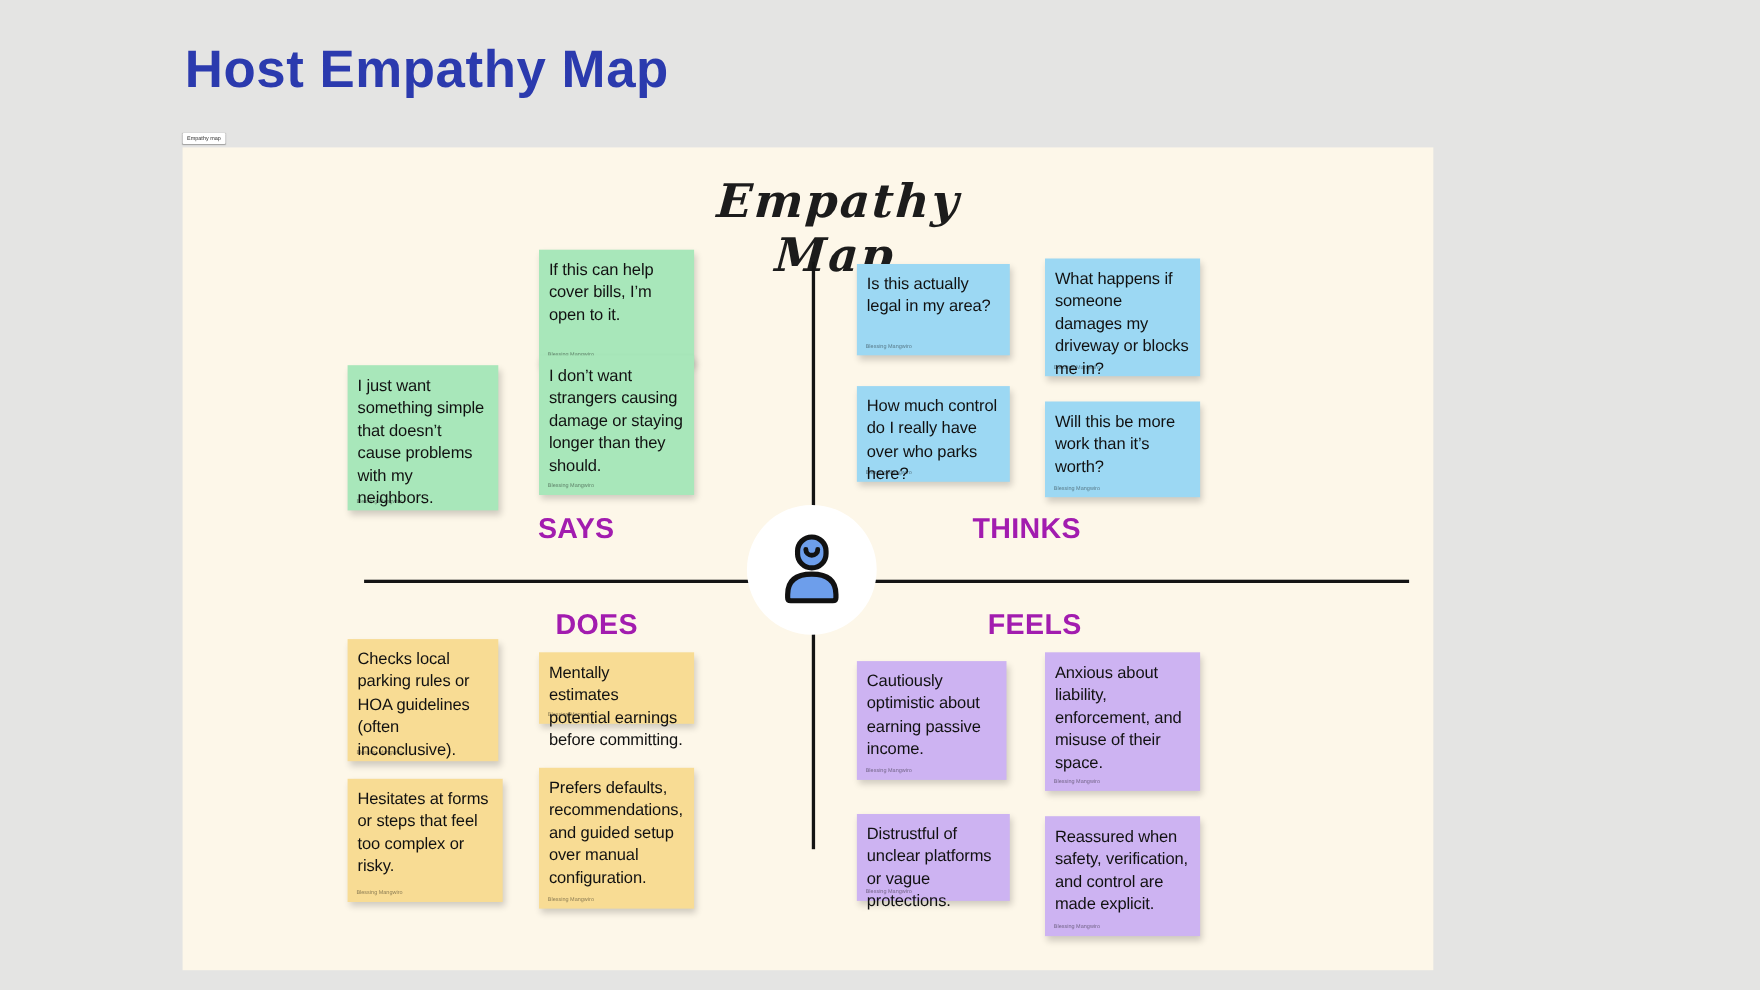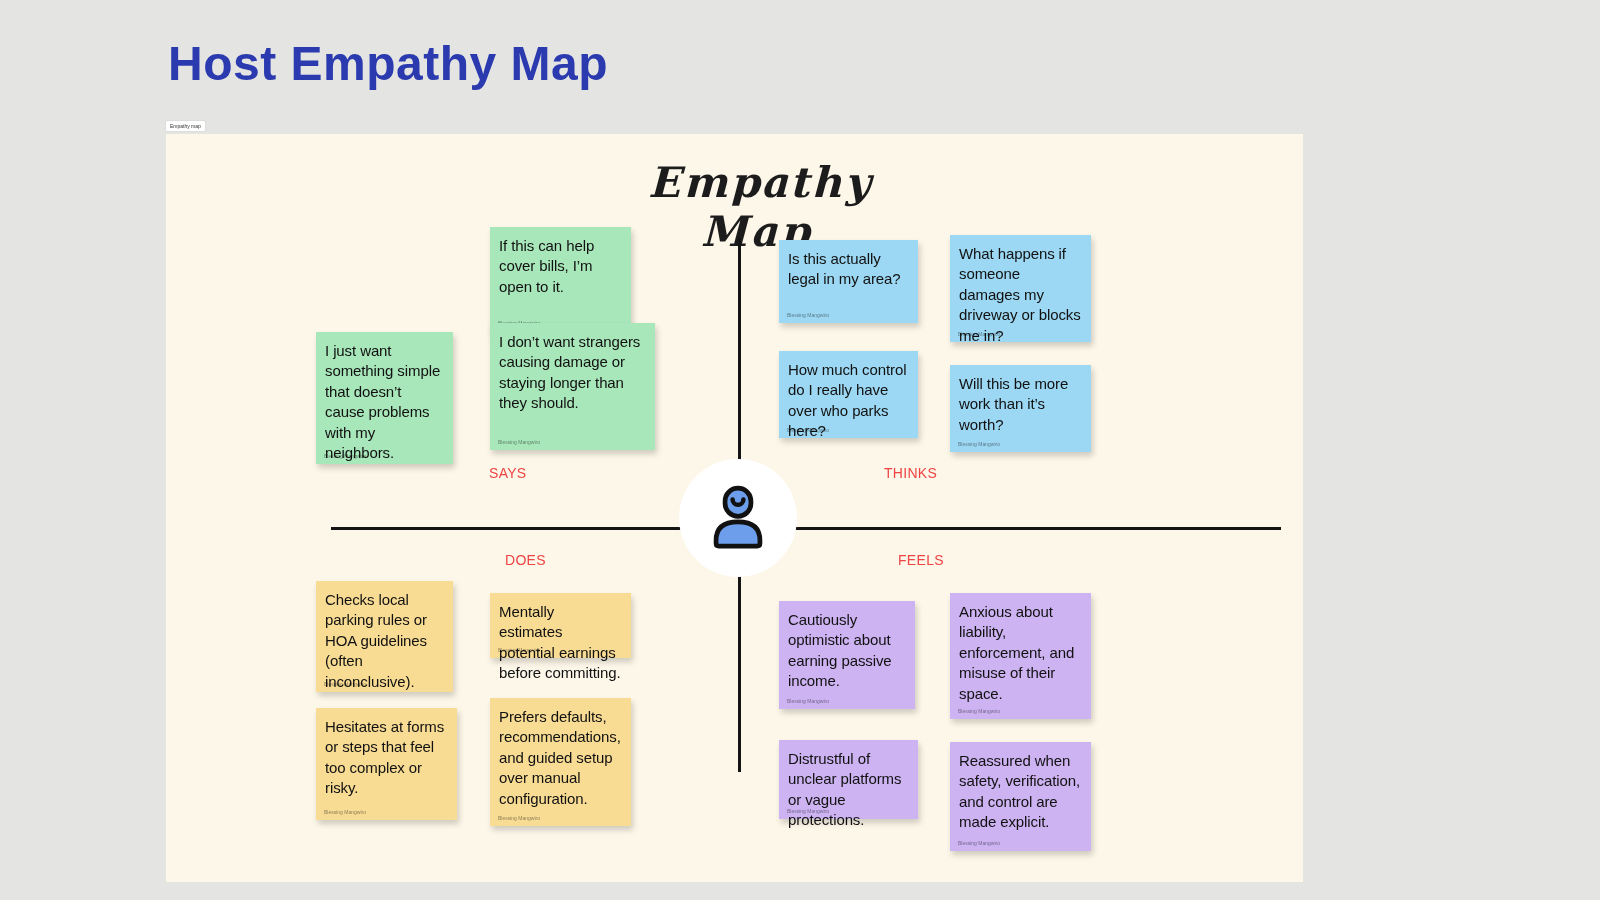--- a/index.html
+++ b/index.html
@@ -46,21 +46,21 @@
   .center-circle {
     position: absolute; left: 513px; top: 325px;
     width: 118px; height: 118px; border-radius: 50%;
     background: #ffffff;
     display: flex; align-items: center; justify-content: center;
     z-index: 3;
   }
   .center-circle svg { width: 72px; height: 72px; }
   .qlabel {
     position: absolute;
-    font-size: 14px; font-weight: 400; color: #ef4444;
+    font-size: 26px; font-weight: 700; color: #a21caf;
     letter-spacing: 0.3px; z-index: 2;
   }
   .qlabel.says   { left: 323px; top: 331px; }
   .qlabel.thinks { left: 718px; top: 331px; }
   .qlabel.does   { left: 339px; top: 418px; }
   .qlabel.feels  { left: 732px; top: 418px; }
   .note {
     position: absolute;
     padding: 9px 10px 14px 9px;
     box-shadow: 2px 4px 6px rgba(0,0,0,0.18);
@@ -109,21 +109,21 @@
   </div>
 
   <div class="note green" style="left:324px;top:93px;width:141px;height:104px;">
     <div class="note-text">If this can help cover bills, I’m open to it.</div>
     <div class="note-author">Blessing Mangwiro</div>
   </div>
   <div class="note green" style="left:150px;top:198px;width:137px;height:132px;">
     <div class="note-text">I just want something simple that doesn’t cause problems with my neighbors.</div>
     <div class="note-author">Blessing Mangwiro</div>
   </div>
-  <div class="note green" style="left:324px;top:189px;width:165px;height:127px;">
+  <div class="note green" style="left:324px;top:189px;width:141px;height:127px;">
     <div class="note-text">I don’t want strangers causing damage or staying longer than they should.</div>
     <div class="note-author">Blessing Mangwiro</div>
   </div>
 
   <div class="note blue" style="left:613px;top:106px;width:139px;height:83px;">
     <div class="note-text">Is this actually legal in my area?</div>
     <div class="note-author">Blessing Mangwiro</div>
   </div>
   <div class="note blue" style="left:784px;top:101px;width:141px;height:107px;">
     <div class="note-text">What happens if someone damages my driveway or blocks me in?</div>

